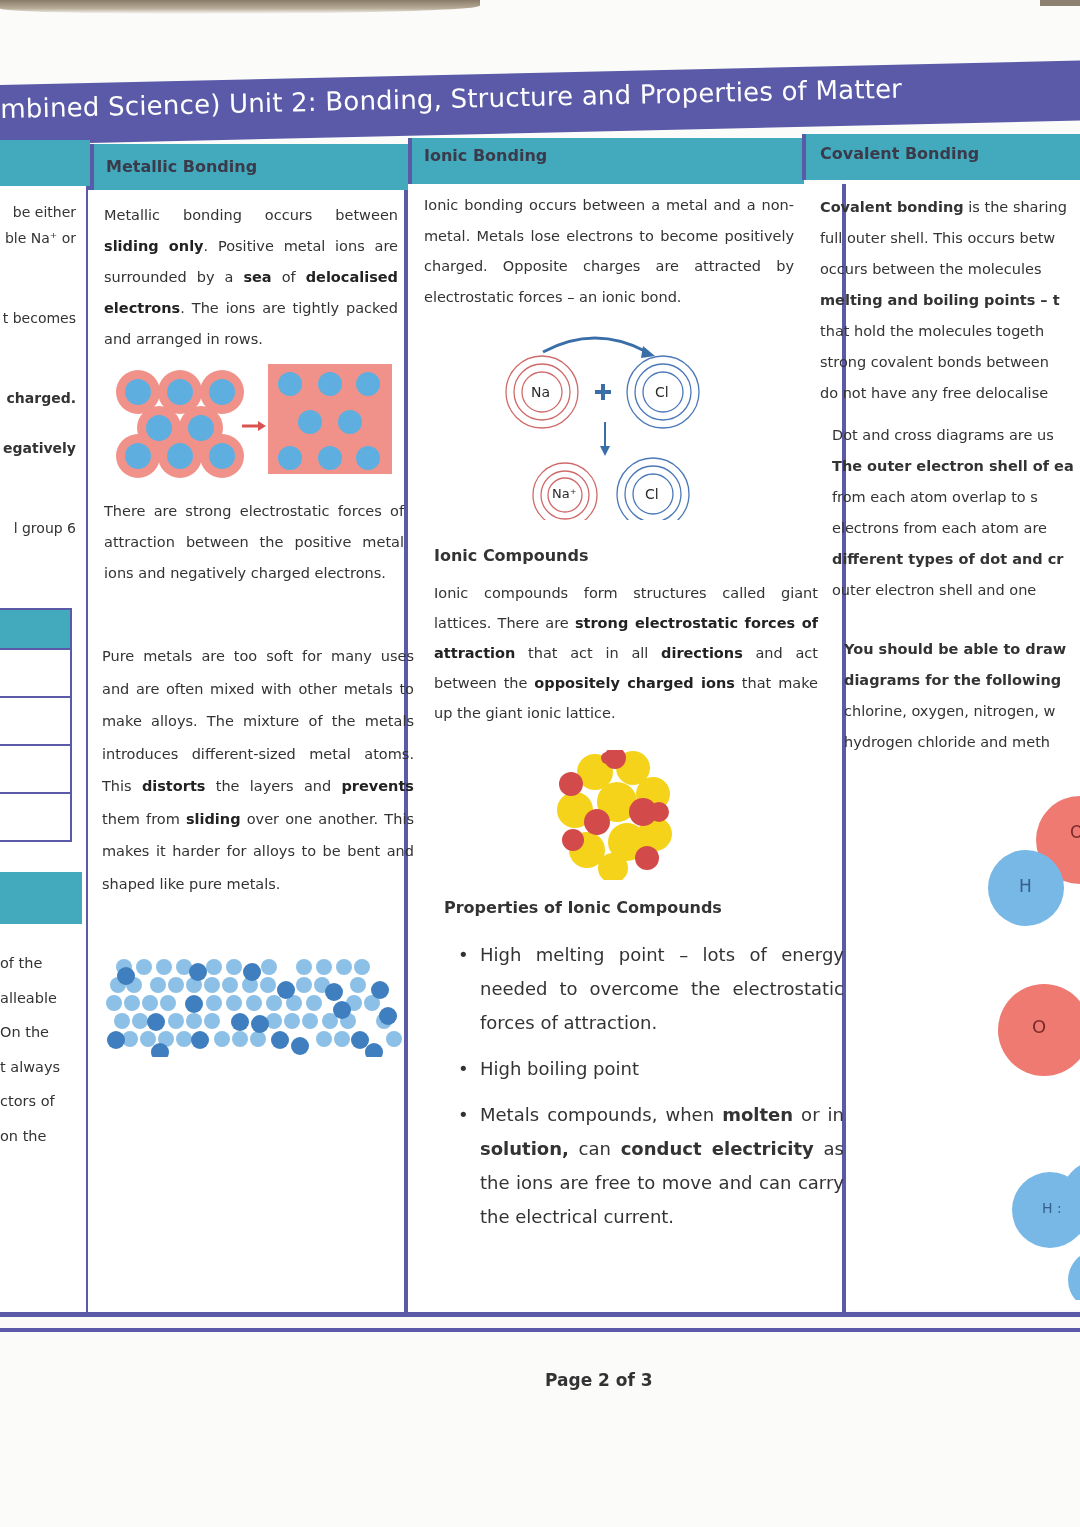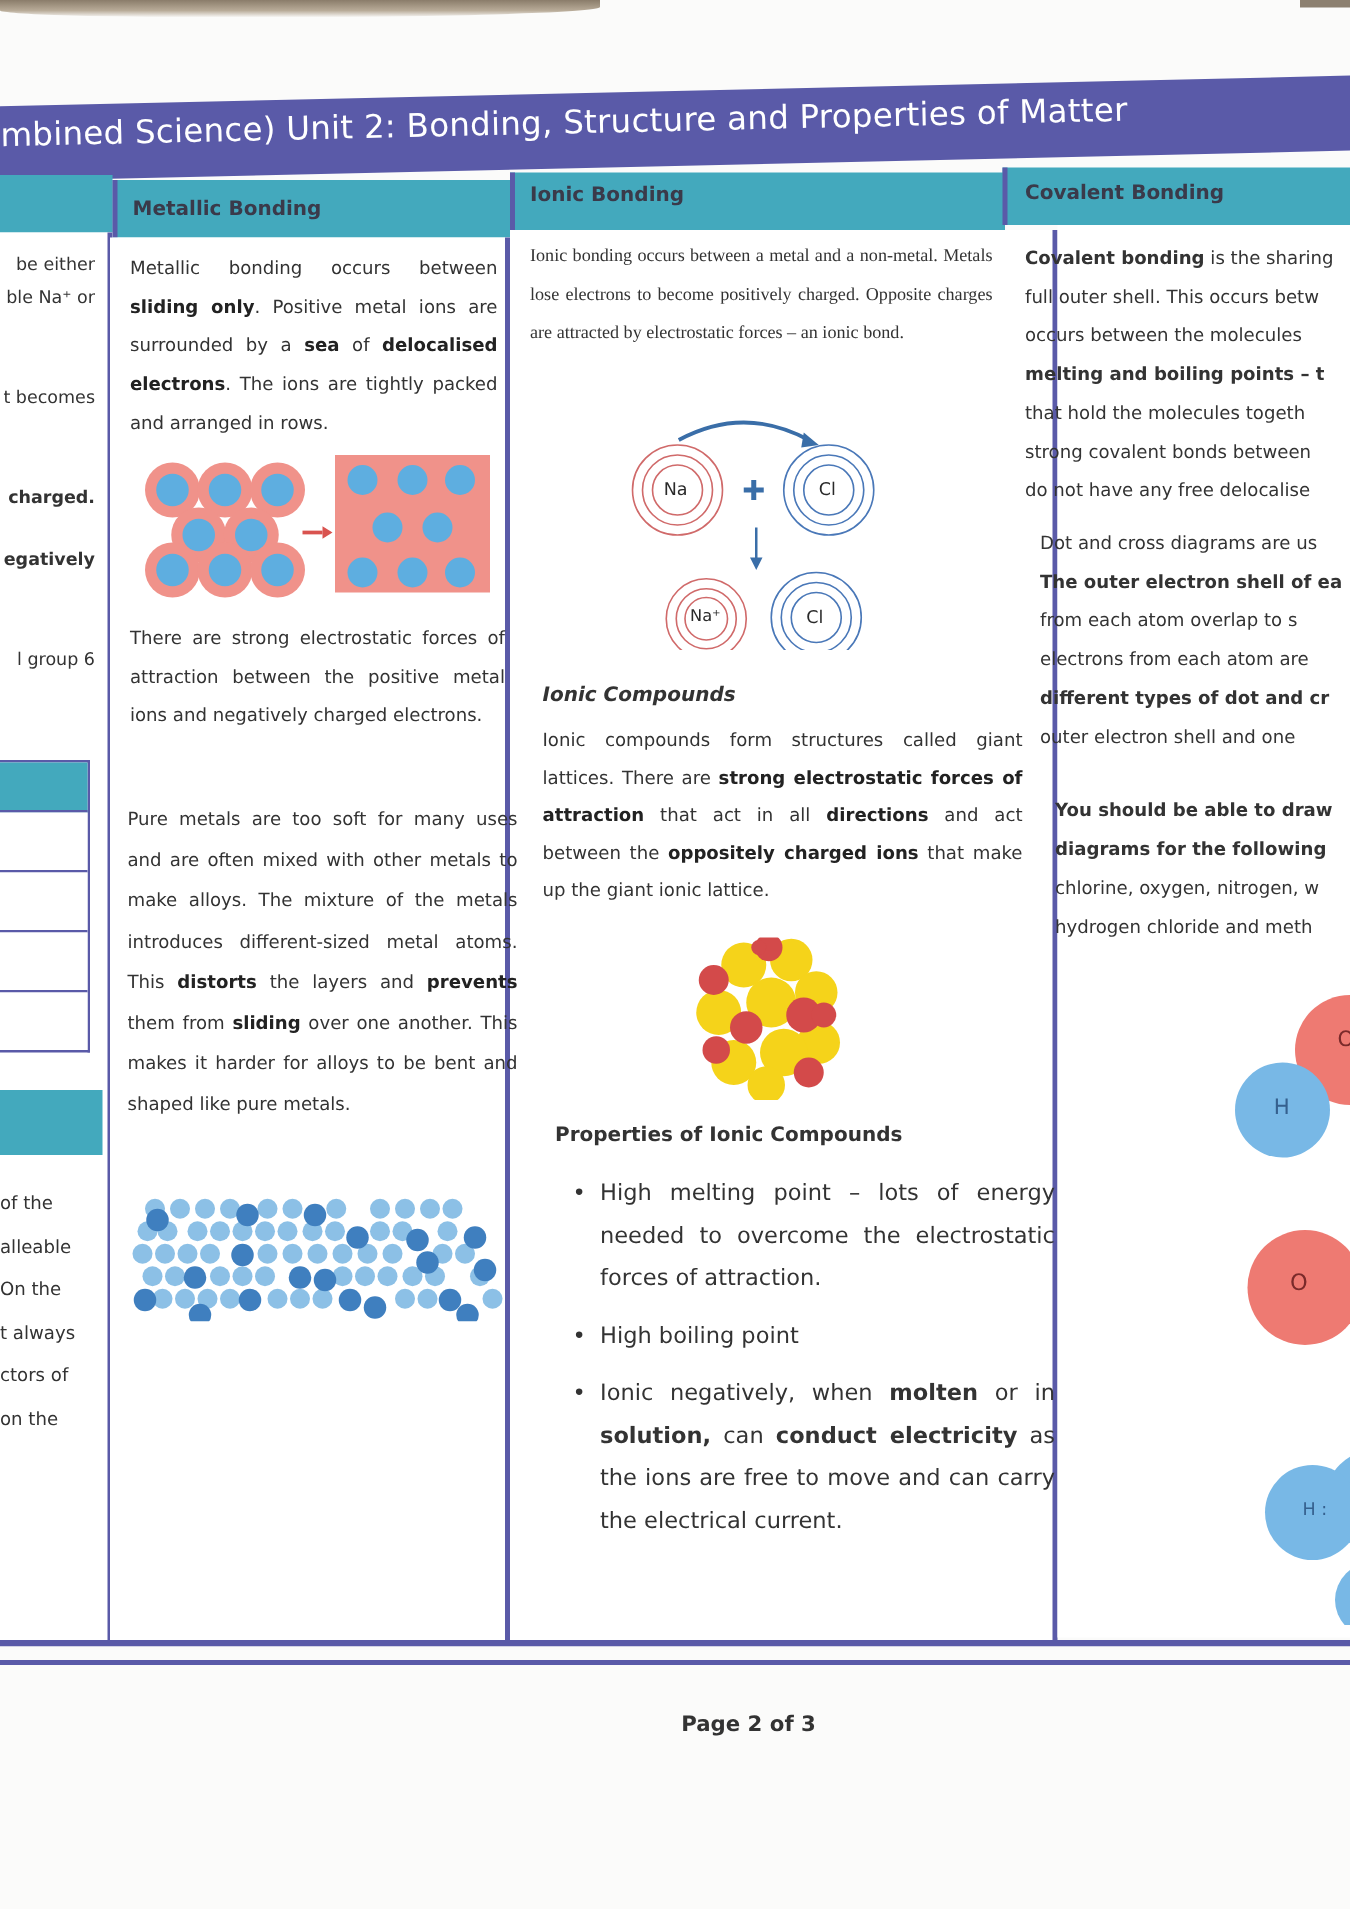--- a/index.html
+++ b/index.html
@@ -194,21 +194,21 @@
         <circle cx="96" cy="88" r="9"></circle>
         <circle cx="176" cy="88" r="9"></circle>
         <circle cx="196" cy="94" r="9"></circle>
         <circle cx="256" cy="88" r="9"></circle>
         <circle cx="270" cy="100" r="9"></circle>
         <circle cx="56" cy="100" r="9"></circle>
     </g>
   </svg>
 </div>
 
-<div class="txt" style="left:424px;top:190px;width:370px;line-height:30.5px;font-family:Liberation Serif, serif;">Ionic bonding occurs between a metal and a non-metal. Metals lose electrons to become positively charged. Opposite charges are attracted by electrostatic forces – an ionic bond.</div>
+<div class="txt" style="left:424px;top:190px;width:370px;line-height:30.5px;">Ionic bonding occurs between a metal and a non-metal. Metals lose electrons to become positively charged. Opposite charges are attracted by electrostatic forces – an ionic bond.</div>
 <div style="position:absolute;left:495px;top:330px;width:220px;height:190px;">
   <svg width="220" height="190" viewBox="0 0 220 190">
     <path d="M 48 22 Q 100 -6 152 22" fill="none" stroke="#3a6ea8" stroke-width="3"></path>
     <polygon points="148,16 160,26 146,28" fill="#3a6ea8"></polygon>
     <g fill="none" stroke="#d06a6a" stroke-width="1.3">
       <circle cx="47" cy="62" r="36"></circle>
         <circle cx="47" cy="62" r="28"></circle>
         <circle cx="47" cy="62" r="20"></circle>
       <circle cx="70" cy="165" r="32"></circle>
         <circle cx="70" cy="165" r="24"></circle>
@@ -225,21 +225,21 @@
     <line x1="108" y1="54" x2="108" y2="70" stroke="#3a6ea8" stroke-width="4"></line>
     <line x1="100" y1="62" x2="116" y2="62" stroke="#3a6ea8" stroke-width="4"></line>
     <line x1="110" y1="92" x2="110" y2="118" stroke="#3a6ea8" stroke-width="2"></line>
     <polygon points="105,116 110,126 115,116" fill="#3a6ea8"></polygon>
   </svg>
   <span style="position:absolute;left:36px;top:54px;font-size:14px;">Na</span>
   <span style="position:absolute;left:160px;top:54px;font-size:14px;">Cl</span>
   <span style="position:absolute;left:57px;top:156px;font-size:13px;">Na⁺</span>
   <span style="position:absolute;left:150px;top:156px;font-size:14px;">Cl</span>
 </div>
-<div class="subh" style="left:434px;top:546px;font-style:italic;">Ionic Compounds</div>
+<div class="subh" style="left:434px;top:546px;">Ionic Compounds</div>
 <div class="txt" style="left:434px;top:578px;width:384px;line-height:30px;">
   <span>Ionic compounds form structures called giant lattices. There are </span><b>strong electrostatic forces of attraction</b><span> that act in all </span><b>directions</b><span> and act between the </span><b>oppositely charged ions</b><span> that make up the giant ionic lattice.</span>
 </div>
 <div style="position:absolute;left:555px;top:750px;width:120px;height:130px;">
   <svg width="120" height="130" viewBox="0 0 120 130">
     <g fill="#f5d31a">
       <circle cx="40" cy="22" r="18"></circle>
         <circle cx="78" cy="18" r="17"></circle>
         <circle cx="98" cy="44" r="17"></circle>
       <circle cx="20" cy="60" r="18"></circle>
@@ -258,21 +258,21 @@
         <circle cx="18" cy="90" r="11"></circle>
       <circle cx="92" cy="108" r="12"></circle>
         <circle cx="52" cy="8" r="6"></circle>
     </g>
   </svg>
 </div>
 <div class="subh" style="left:444px;top:898px;">Properties of Ionic Compounds</div>
 <ul class="props" style="left:440px;top:926px;width:392px;">
   <li><span>High melting point – lots of energy needed to overcome the electrostatic forces of attraction.</span></li>
   <li><span>High boiling point</span></li>
-  <li><span>Ionic negatively, when </span><b>molten</b><span> or in </span><b>solution,</b><span> can </span><b>conduct electricity</b><span> as the ions are free to move and can carry the electrical current.</span></li>
+  <li><span>Metals compounds, when </span><b>molten</b><span> or in </span><b>solution,</b><span> can </span><b>conduct electricity</b><span> as the ions are free to move and can carry the electrical current.</span></li>
 </ul>
 
 <div style="position:absolute;left:820px;top:192px;width:270px;font-size:14.5px;line-height:31px;white-space:nowrap;overflow:hidden;color:#333;">
   <div><b>Covalent bonding</b><span> is the sharing</span></div>
   <div>full outer shell. This occurs betw</div>
   <div>occurs between the molecules</div>
   <div style="font-weight:bold">melting and boiling points – t</div>
   <div>that hold the molecules togeth</div>
   <div>strong covalent bonds between</div>
   <div>do not have any free delocalise</div>

